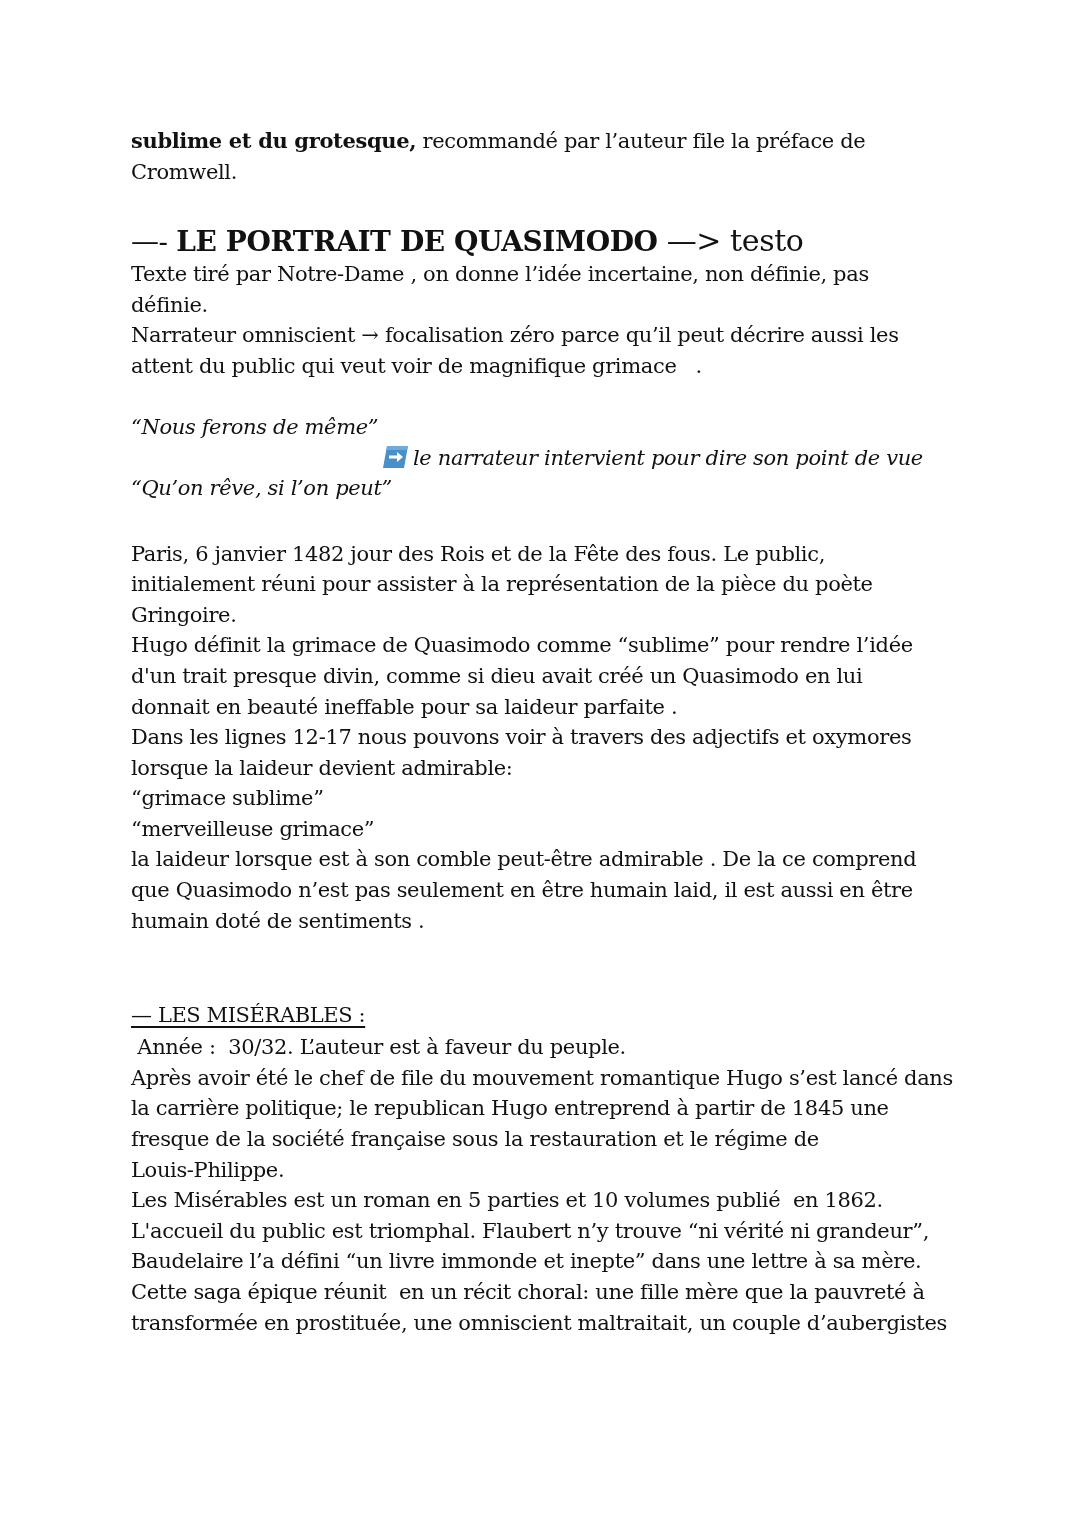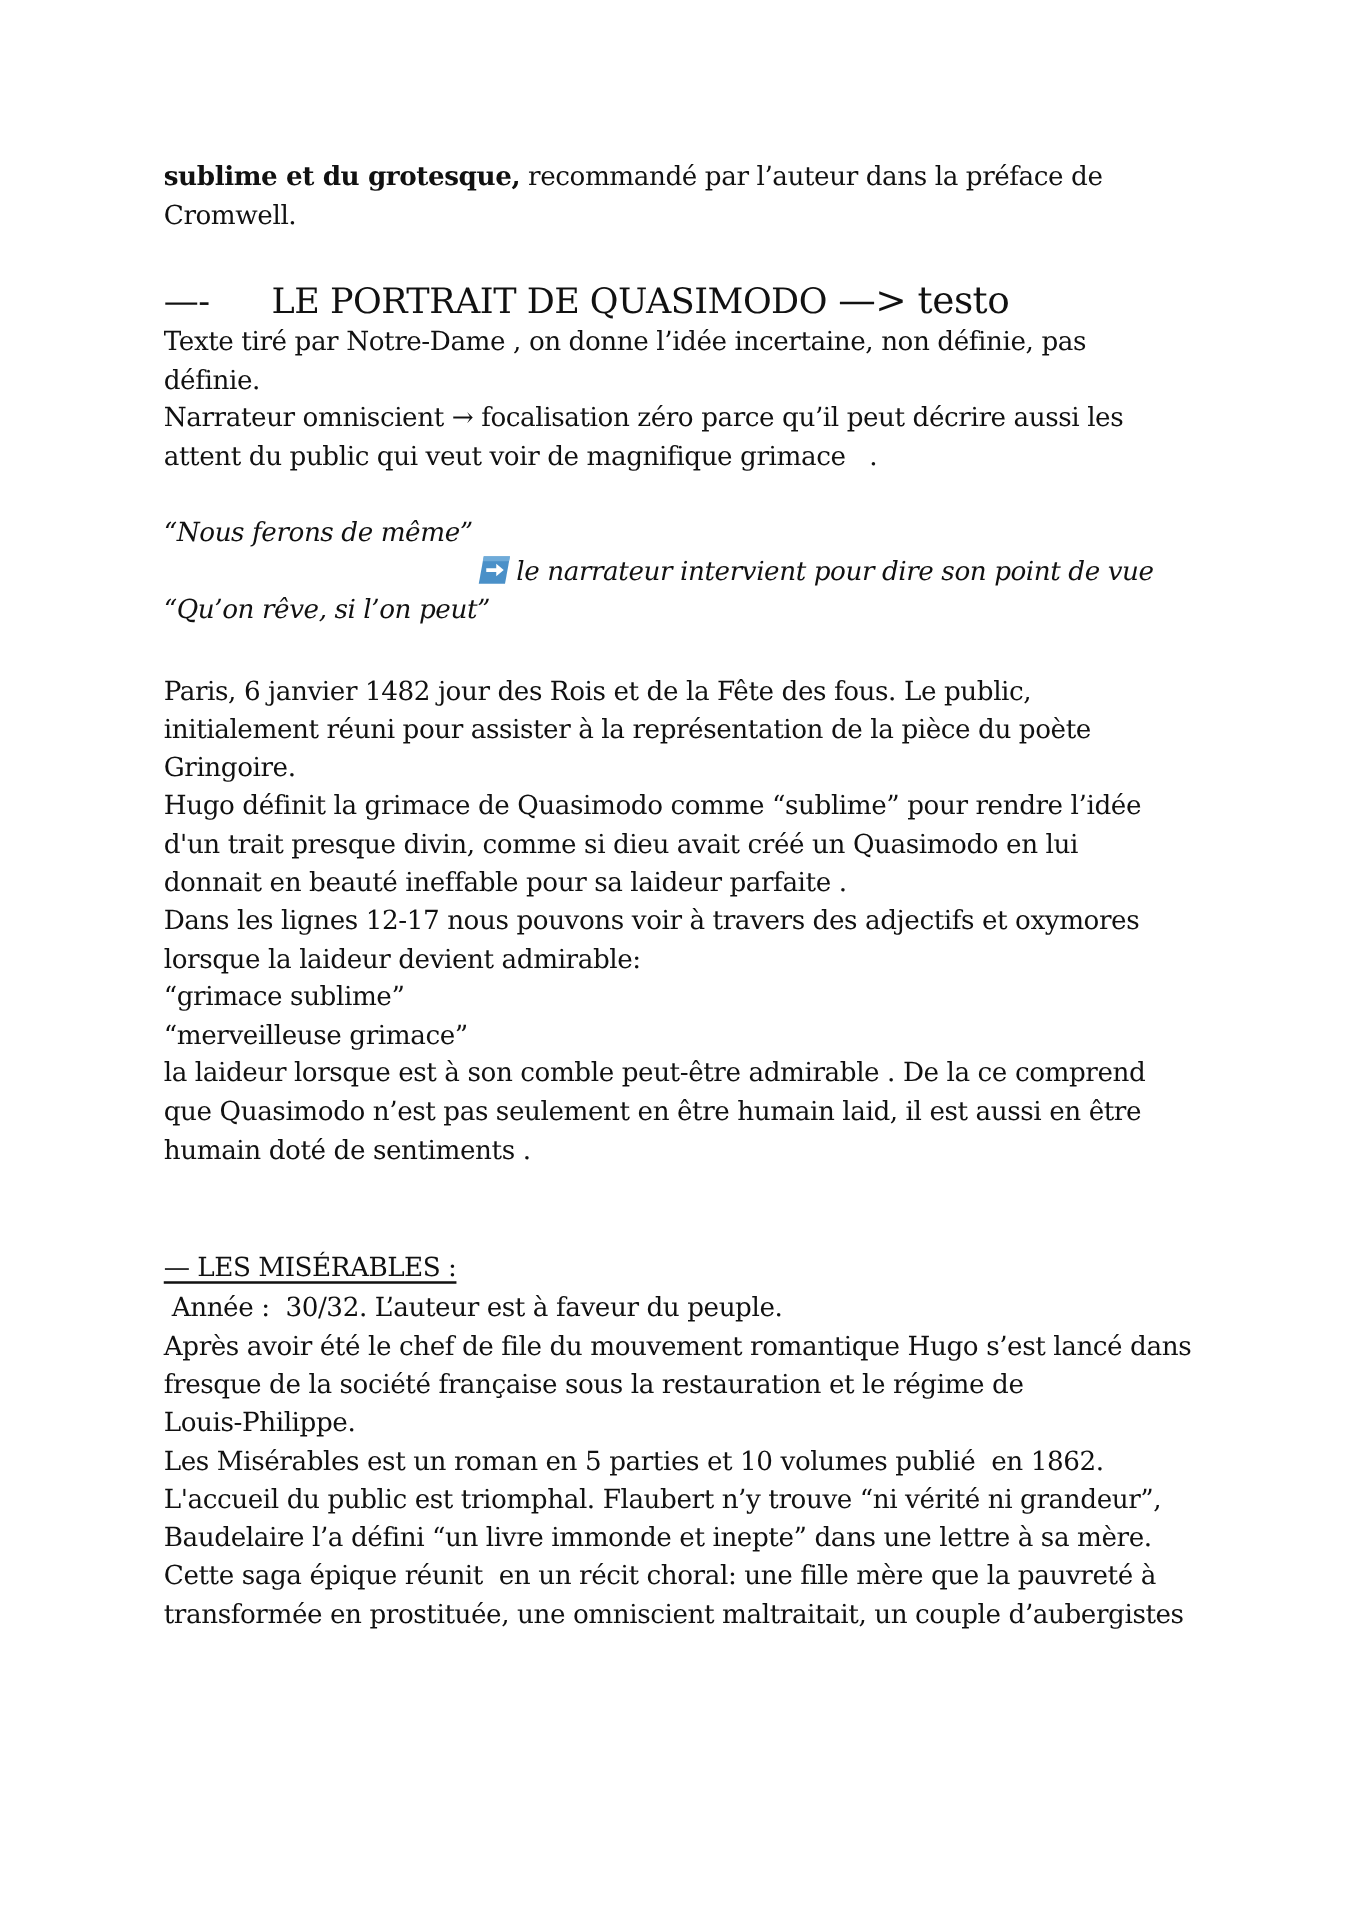--- a/index.html
+++ b/index.html
@@ -29,21 +29,21 @@
   .i { font-style: italic; }
   .blank { display: block; height: 30.6px; }
   .heading-1 {
     display: block;
     margin-top: 2px;
     font-size: 28px;
     line-height: 34px;
     white-space: nowrap;
     letter-spacing: -0.4px;
   }
-  .heading-1 .title { font-weight: normal; margin-left: 41px; }
+  .heading-1 .title { font-weight: bold; }
   .heading-1 .small { font-size: 30px; font-weight: normal; }
   .heading-2 {
     display: block;
     font-size: 21px;
     line-height: 34px;
     text-decoration: underline;
     text-underline-offset: 4px;
     white-space: nowrap;
     letter-spacing: -0.4px;
   }
@@ -58,21 +58,21 @@
     vertical-align: -4px;
     margin-right: 4px;
   }
 </style>
 </head>
 <body>
 
 <div class="page">
 
   <div class="line">
-    <span class="b">sublime et du grotesque,</span><span> recommandé par l’auteur dans la préface de</span>
+    <span class="b">sublime et du grotesque,</span><span> recommandé par l’auteur file la préface de</span>
   </div>
   <div class="line">Cromwell.</div>
 
   <div class="blank" style="height:35px"></div>
 
   <div class="heading-1">
     <span>—- </span><span class="title">LE PORTRAIT DE QUASIMODO</span><span class="small"> —&gt; testo</span>
   </div>
 
   <div class="line">Texte tiré par Notre-Dame , on donne l’idée incertaine, non définie, pas</div>
@@ -108,20 +108,21 @@
   <div class="line">la laideur lorsque est à son comble peut-être admirable . De la ce comprend</div>
   <div class="line">que Quasimodo n’est pas seulement en être humain laid, il est aussi en être</div>
   <div class="line">humain doté de sentiments .</div>
 
   <div class="blank" style="height:62px"></div>
 
   <div class="heading-2">— LES MISÉRABLES :</div>
 
   <div class="line" style="white-space:pre"> Année :  30/32. L’auteur est à faveur du peuple.</div>
   <div class="line">Après avoir été le chef de file du mouvement romantique Hugo s’est lancé dans</div>
+  <div class="line">la carrière politique; le republican Hugo entreprend à partir de 1845 une</div>
   <div class="line">fresque de la société française sous la restauration et le régime de</div>
   <div class="line">Louis-Philippe.</div>
   <div class="line" style="white-space:pre">Les Misérables est un roman en 5 parties et 10 volumes publié  en 1862.</div>
   <div class="line">L'accueil du public est triomphal. Flaubert n’y trouve “ni vérité ni grandeur”,</div>
   <div class="line">Baudelaire l’a défini “un livre immonde et inepte” dans une lettre à sa mère.</div>
   <div class="line" style="white-space:pre">Cette saga épique réunit  en un récit choral: une fille mère que la pauvreté à</div>
   <div class="line">transformée en prostituée, une omniscient maltraitait, un couple d’aubergistes</div>
 
 </div>
 

